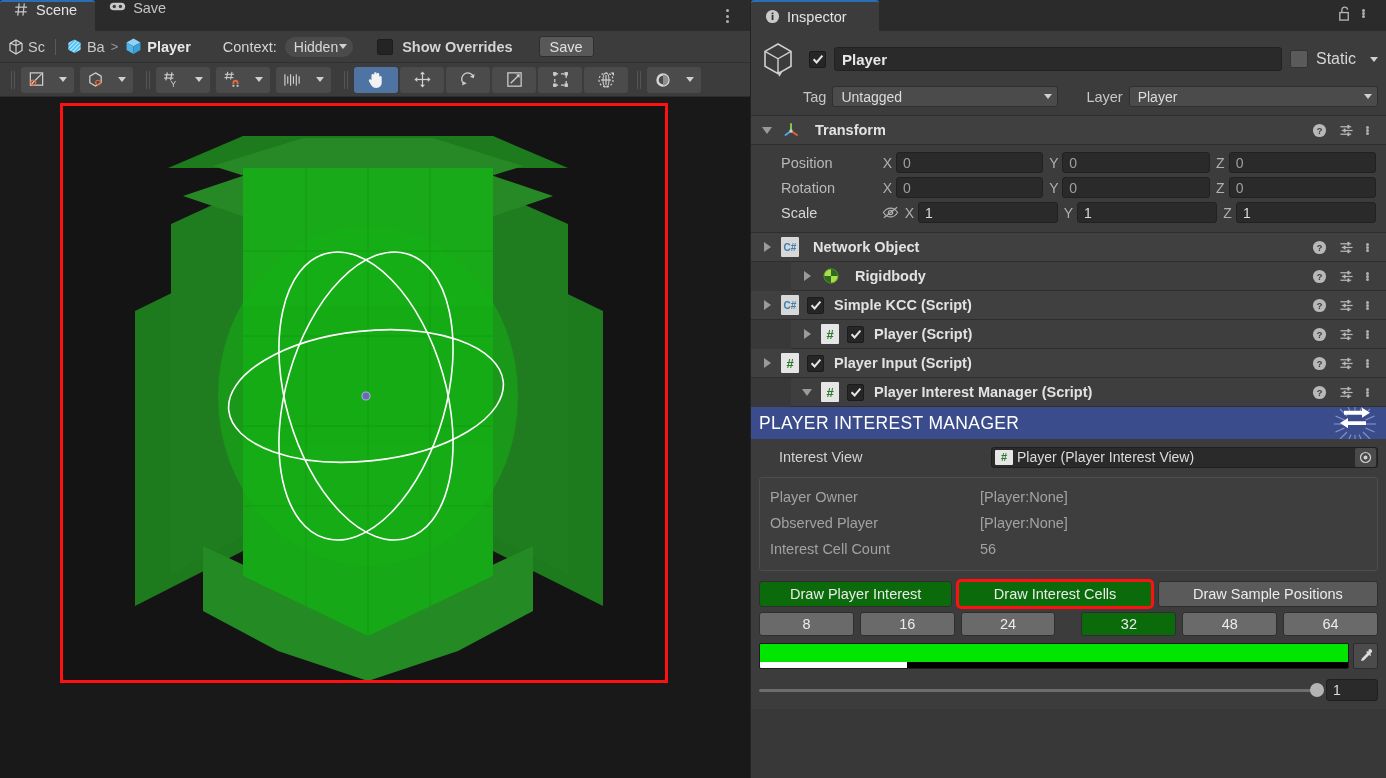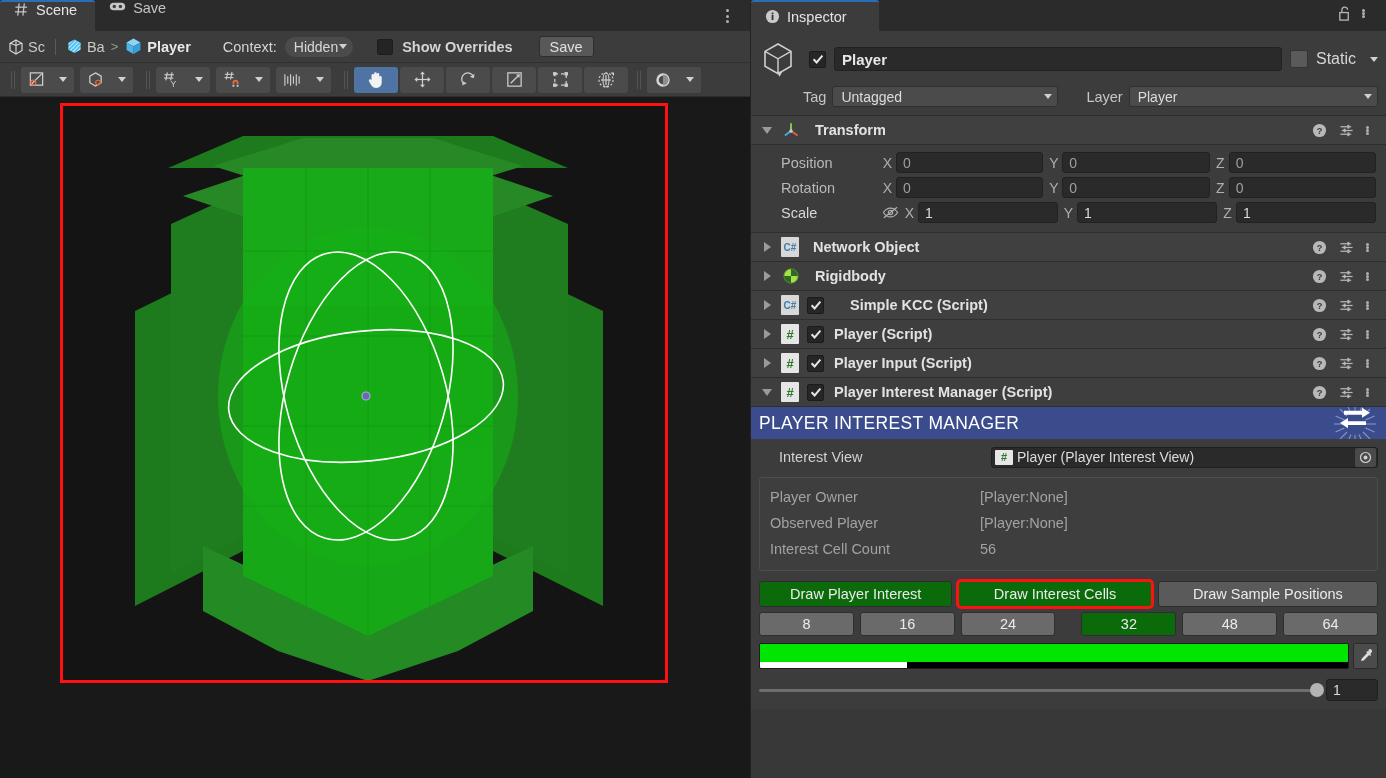--- a/index.html
+++ b/index.html
@@ -139,21 +139,21 @@
     height: 21px; background: #4b4b4b; border: 1px solid #2f2f2f; border-radius: 3px;
     display: flex; align-items: center; justify-content: space-between;
     padding: 0 5px 0 8px; font-size: 14px; color: #dcdcdc;
   }
 
   
   .comp-header {
     height: 29px; background: #404040; border-bottom: 1px solid #2e2e2e;
     display: flex; align-items: center; padding: 0 8px 0 10px; gap: 8px;
   }
-  .comp-header.alt { background: #3e3e3e; }
+  .comp-header.alt { background: #3e3e3e; margin-left: 40px; }
   .foldout { width: 12px; flex: 0 0 12px; display: flex; align-items: center; justify-content: center; }
   .tri-r { width: 0; height: 0; border-top: 5px solid transparent; border-bottom: 5px solid transparent; border-left: 7px solid #9a9a9a; }
   .tri-d { width: 0; height: 0; border-left: 5px solid transparent; border-right: 5px solid transparent; border-top: 7px solid #9a9a9a; }
   .comp-title { font-size: 14.5px; font-weight: bold; color: #e2e2e2; margin-left: 6px; }
   .comp-right { margin-left: auto; display: flex; align-items: center; gap: 12px; }
   .cs-icon {
     width: 18px; height: 20px; background: #d8d8d8; border-radius: 1px;
     display: flex; align-items: center; justify-content: center;
     font-size: 10px; font-weight: bold; color: #3f7fb0; flex: 0 0 18px;
   }
@@ -766,21 +766,21 @@
     <div class="comp-header">
       <span class="foldout">
           <span class="tri-r"></span>
         </span>
       <span class="cs-icon">C#</span>
       <span class="cbx">
         <svg width="12" height="12" viewBox="0 0 12 12">
             <path d="M1.6 6.2l3 3.2L10.4 2.6" fill="none" stroke="#e6e6e6" stroke-width="2"></path>
           </svg>
       </span>
-      <span class="comp-title" style="margin-left:18px">Simple KCC (Script)</span>
+      <span class="comp-title" style="margin-left:2px">Simple KCC (Script)</span>
       <span class="comp-right">
         <span class="ico">
             <svg width="15" height="15" viewBox="0 0 16 16">
               <circle cx="8" cy="8" r="7" fill="#b8b8b8"></circle>
               <text x="8" y="12" font-size="10" font-weight="bold" text-anchor="middle" fill="#3c3c3c" font-family="Liberation Sans">?</text>
             </svg>
           </span>
         <span class="ico">
             <svg width="15" height="15" viewBox="0 0 16 16">
               <g stroke="#b8b8b8" stroke-width="1.3">

